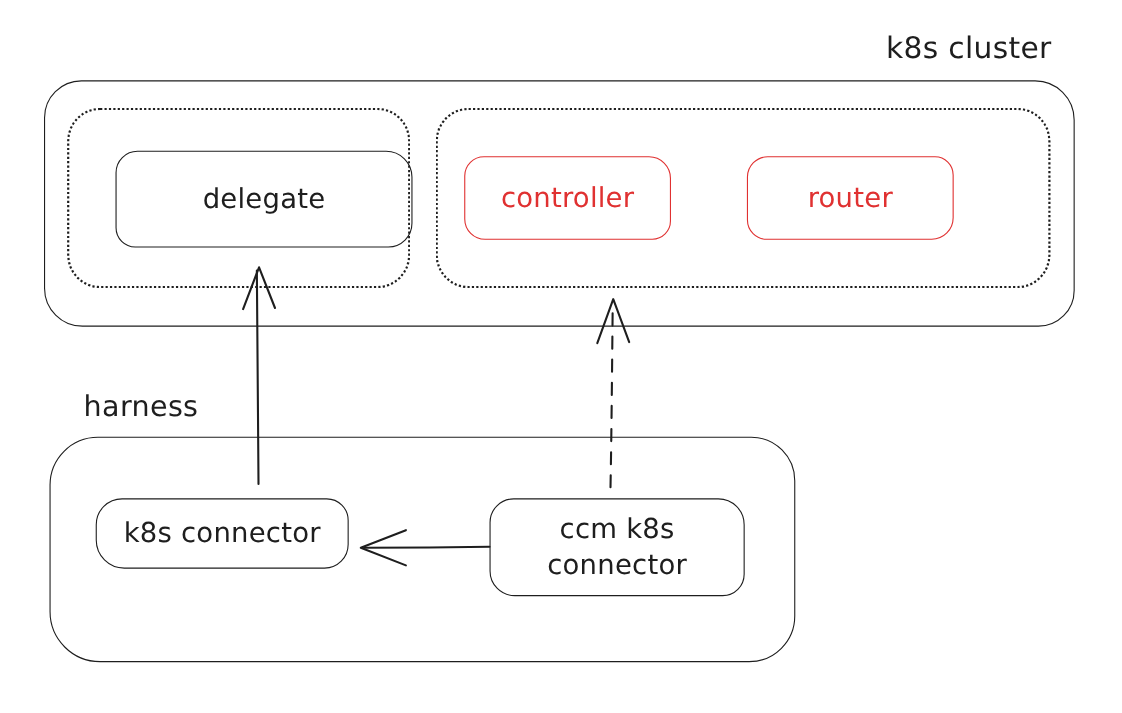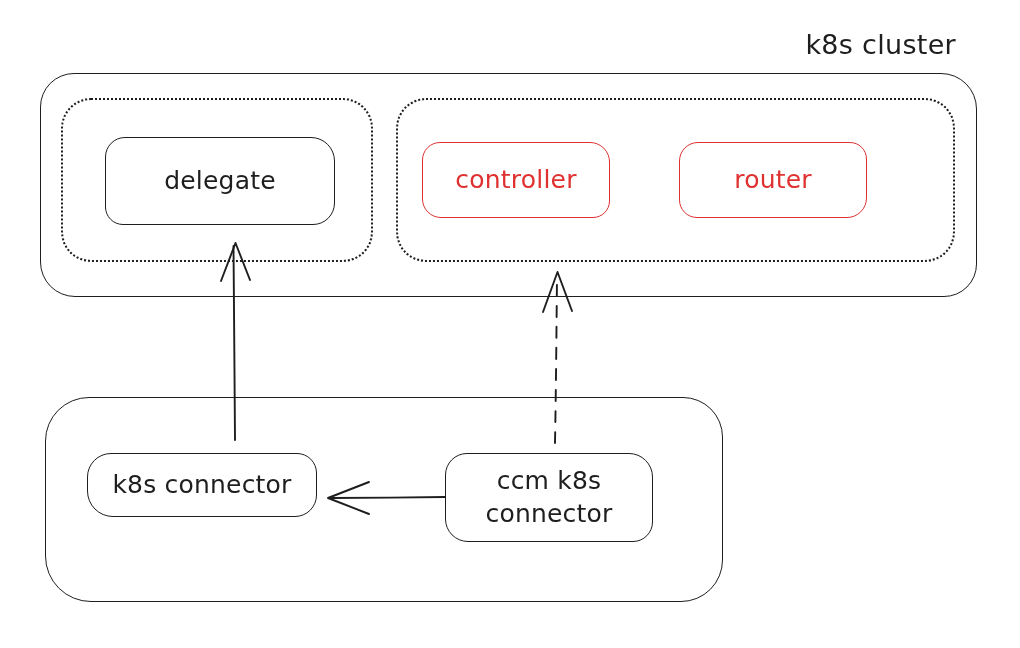--- a/index.html
+++ b/index.html
@@ -36,26 +36,26 @@
     position: absolute;
     font-size: 27px;
     letter-spacing: 0.3px;
     white-space: nowrap;
   }
 
   
   .k8s-cluster     { left: 40px;  top: 73px;  width: 937px; height: 224px; border-radius: 34px 36px 33px 35px; }
   .delegate-group  { left: 61px;  top: 98px;  width: 312px; height: 164px; border-radius: 30px; }
   .ccm-group       { left: 396px; top: 98px;  width: 559px; height: 164px; border-radius: 30px; }
-  .delegate        { left: 105px; top: 137px; width: 230px; height: 88px;  border-radius: 20px 24px 22px 18px; text-align: center; }
+  .delegate        { left: 105px; top: 137px; width: 270px; height: 88px;  border-radius: 20px 24px 22px 18px; text-align: center; }
   .controller      { left: 422px; top: 142px; width: 188px; height: 76px;  border-radius: 18px 20px 17px 19px; }
   .router          { left: 679px; top: 142px; width: 188px; height: 76px;  border-radius: 19px 17px 20px 18px; }
   .harness-box     { left: 45px;  top: 397px; width: 678px; height: 205px; border-radius: 44px 40px 42px 46px; }
   .k8s-connector   { left: 87px;  top: 453px; width: 230px; height: 64px;  border-radius: 24px 20px 22px 26px; }
-  .ccm-connector   { left: 445px; top: 453px; width: 208px; height: 89px;  border-radius: 22px 24px 20px 23px; padding: 0 28px; }
+  .ccm-connector   { left: 445px; top: 453px; width: 232px; height: 89px;  border-radius: 22px 24px 20px 23px; padding: 0 28px; }
 
   .k8s-cluster-label { top: 29px; right: 64px; }
   .harness-label     { left: 76px; top: 355px; font-size: 26px; }
 
   svg.arrows {
     position: absolute;
     left: 0; top: 0;
     width: 1020px; height: 648px;
     pointer-events: none;
   }
@@ -76,20 +76,21 @@
   <div class="cluster-label k8s-cluster-label">k8s cluster</div>
   <div class="box k8s-cluster"></div>
 
   <div class="box dotted delegate-group"></div>
   <div class="box dotted ccm-group"></div>
 
   <div class="box node delegate">delegate</div>
   <div class="box node red controller">controller</div>
   <div class="box node red router">router</div>
 
+  <div class="cluster-label harness-label">harness</div>
   <div class="box harness-box"></div>
 
   <div class="box node k8s-connector">k8s connector</div>
   <div class="box node ccm-connector">ccm k8s connector</div>
 
   <svg class="arrows" viewBox="0 0 1020 648">
     <g>
       <path class="stroke" d="M235 440 C234.5 375 234 300 233.5 246"></path>
       <path class="stroke" d="M221 281 L235.5 243 L250 280"></path>
     </g>

